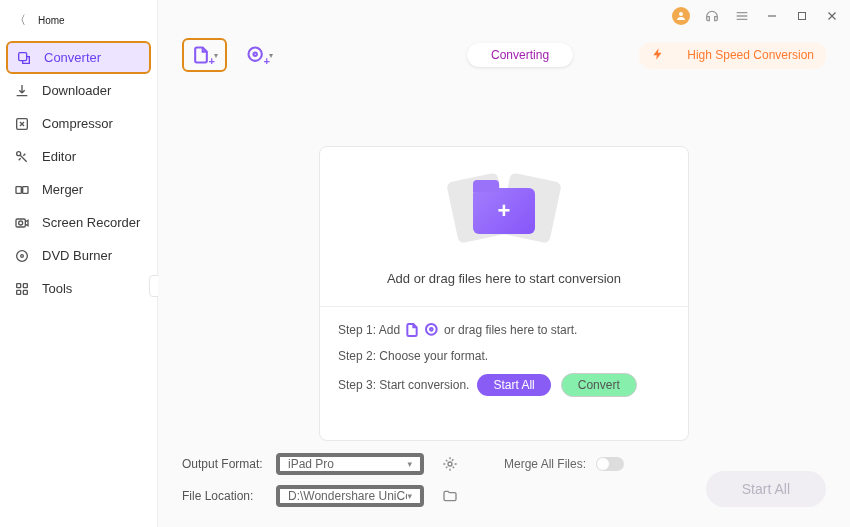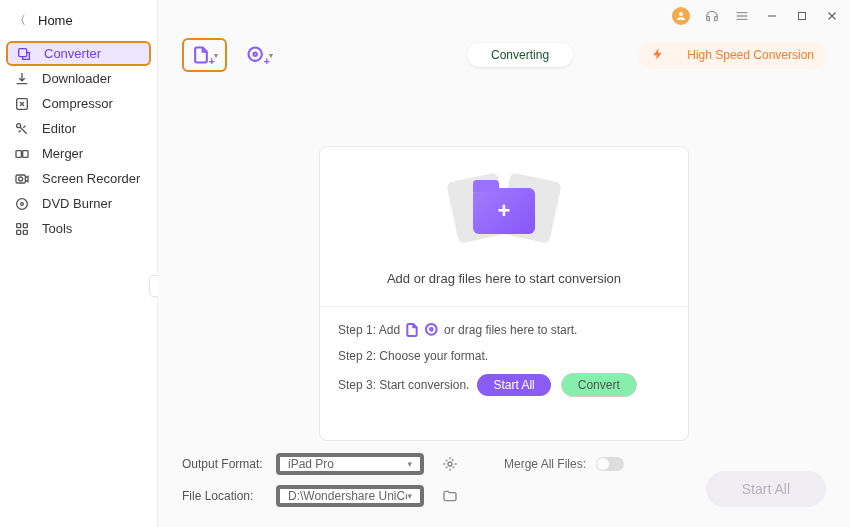--- a/index.html
+++ b/index.html
@@ -3,43 +3,43 @@
 <meta charset="utf-8">
 <style>
 * { margin: 0; padding: 0; box-sizing: border-box; font-family: -apple-system, BlinkMacSystemFont, "Segoe UI", Arial, sans-serif; }
 body { width: 850px; height: 527px; background: #fff; overflow: hidden; position: relative; }
 
 .app { display: flex; width: 100%; height: 100%; }
 
 .sidebar { width: 158px; height: 100%; border-right: 1px solid #eee; background: #fff; position: relative; }
 .sidebar-home { display: flex; align-items: center; padding: 12px 14px; gap: 12px; cursor: pointer; }
 .sidebar-home .chev { font-size: 12px; color: #333; }
-.sidebar-home .label { font-size: 13px; color: #222; }
-.sidebar-item { display: flex; align-items: center; padding: 8px 14px; gap: 12px; cursor: pointer; font-size: 13px; color: #333; height: 25px; }
+.sidebar-home .label { font-size: 10px; color: #222; }
+.sidebar-item { display: flex; align-items: center; padding: 8px 14px; gap: 12px; cursor: pointer; font-size: 13px; color: #333; height: 33px; }
 .sidebar-item.active { background: #ede5ff; color: #6a3ff0; border: 2px solid #e08a1a; border-radius: 6px; margin: 0 6px; padding: 6px 8px; }
 .sidebar-item .icon { width: 16px; height: 16px; display: flex; align-items: center; justify-content: center; flex-shrink: 0; }
 .sidebar-item.active .icon svg { color: #6a3ff0; }
 .collapse-btn { position: absolute; right: -10px; top: 275px; width: 18px; height: 22px; background: #fff; border: 1px solid #e5e5e5; border-radius: 4px; display: flex; align-items: center; justify-content: center; font-size: 9px; color: #888; cursor: pointer; }
 
 .main { flex: 1; display: flex; flex-direction: column; background: #fafafa; position: relative; }
 
 .titlebar { height: 32px; display: flex; align-items: center; justify-content: flex-end; padding: 0 10px; gap: 14px; }
 .titlebar .tb-icon { width: 16px; height: 16px; display: flex; align-items: center; justify-content: center; color: #999; cursor: pointer; font-size: 14px; }
 .titlebar .tb-user { width: 18px; height: 18px; border-radius: 50%; background: #f3a94d; display: flex; align-items: center; justify-content: center; }
 .titlebar .tb-user svg { color: #fff; }
 
 .toolbar { display: flex; align-items: center; padding: 6px 24px 14px; gap: 12px; }
 .tool-btn { display: flex; align-items: center; gap: 3px; padding: 5px 7px; border-radius: 6px; cursor: pointer; position: relative; }
 .tool-btn.highlighted { border: 2px solid #e08a1a; }
 .tool-btn svg { width: 20px; height: 20px; }
 .tool-btn .caret { font-size: 8px; color: #888; }
 
 .tab-switch { display: flex; background: #eee; border-radius: 15px; margin-left: 175px; height: 24px; }
 .tab { padding: 0 24px; font-size: 12px; color: #666; display: flex; align-items: center; cursor: pointer; border-radius: 15px; }
-.tab.active { background: #fff; color: #14532d; box-shadow: 0 1px 3px rgba(0,0,0,0.1); }
+.tab.active { background: #fff; color: #a21caf; box-shadow: 0 1px 3px rgba(0,0,0,0.1); }
 
 .speed-badge { margin-left: auto; background: #fff5ed; color: #ff7a2e; font-size: 12px; padding: 5px 12px; border-radius: 12px; display: flex; align-items: center; gap: 22px; }
 .speed-badge .bolt { color: #ff7a2e; }
 
 .content { flex: 1; display: flex; justify-content: center; padding-top: 60px; }
 .drop-card { width: 370px; border: 1px solid #e8e8e8; background: #fff; border-radius: 8px; }
 .drop-upper { padding: 24px 20px 20px; text-align: center; border-bottom: 1px solid #eee; }
 .folder-illus { margin: 0 auto 20px; width: 120px; height: 80px; position: relative; display: flex; align-items: center; justify-content: center; }
 .folder-illus .shadow-shape { position: absolute; width: 52px; height: 62px; background: #e8e8e8; border-radius: 6px; }
 .folder-illus .s1 { left: 8px; top: 6px; transform: rotate(-12deg); }

